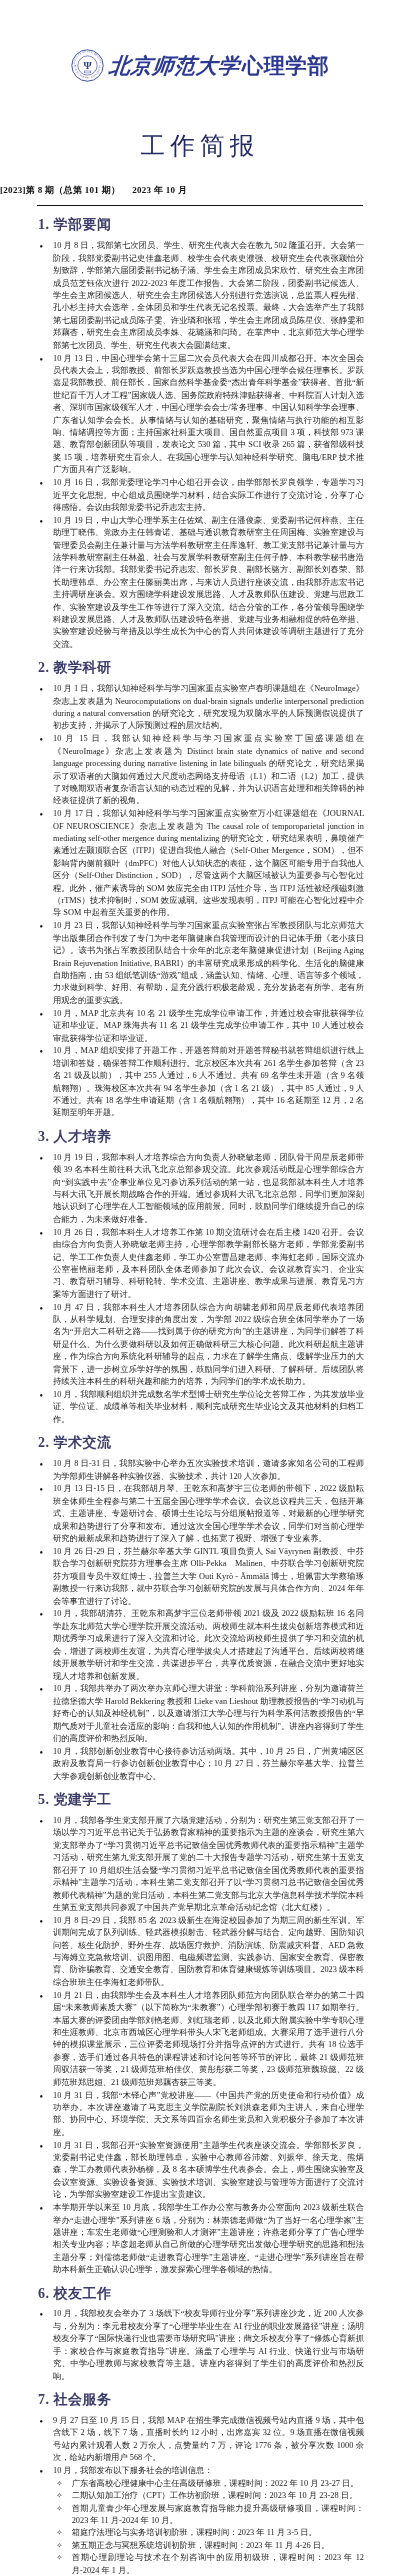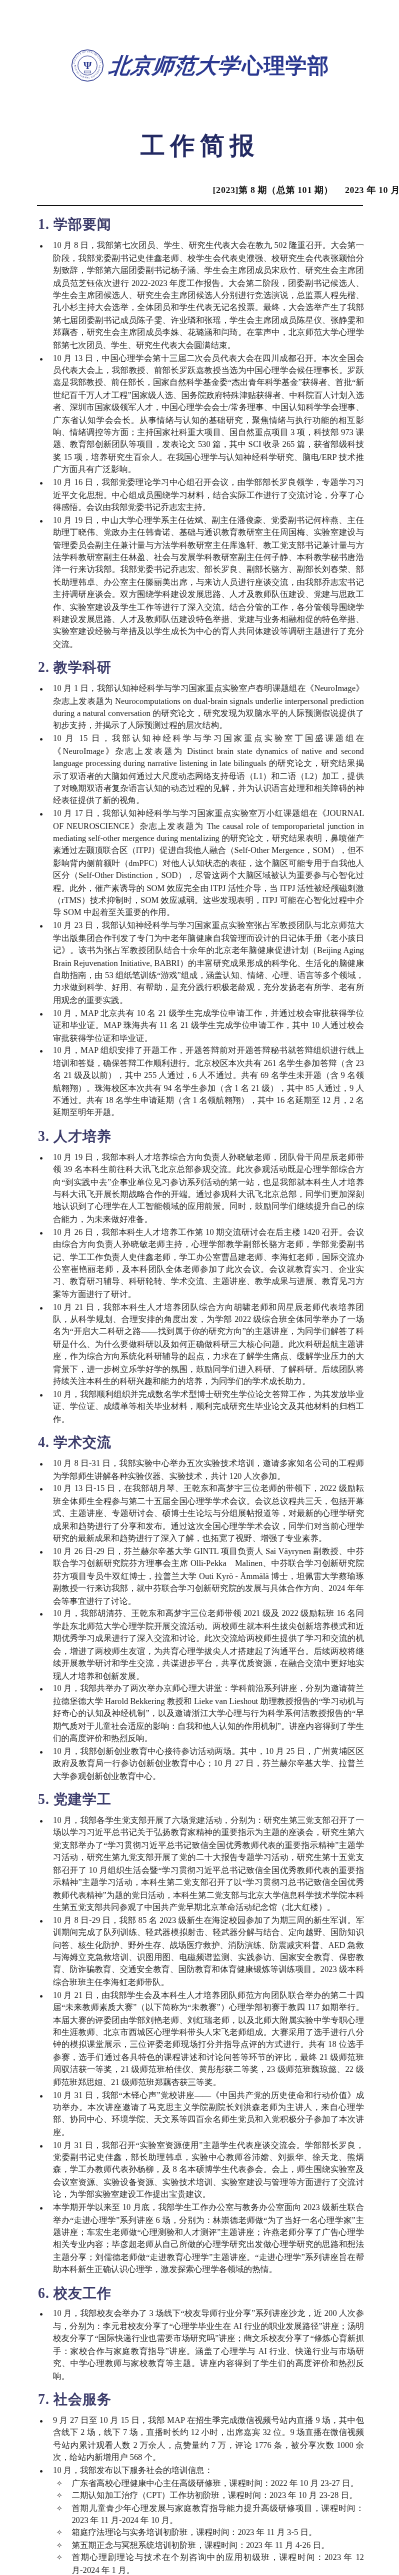--- a/index.html
+++ b/index.html
@@ -32,32 +32,31 @@
   .logo-name .brush {
     font-style: italic;
     transform: skewX(-6deg);
     display: inline-block;
     margin-right: 2.1px;
   }
   .doc-title {
     margin-top: 45px;
     text-align: center;
     font-size: 24.5px;
-    font-weight: bold;
+    font-weight: normal;
     letter-spacing: 5.3px;
     color: #232a63;
   }
   .issue-line {
     margin-top: 22.4px;
-    text-align: right;
+    text-align: left;
     font-size: 9px;
     font-weight: bold;
     color: #111;
     letter-spacing: 0.3px;
-    margin-left: 17px;
   }
   .rule-top {
     width: 326px;
     margin: 8px auto 0 auto;
     border-top: 1.3px solid #111;
   }
   
   .content { padding: 2.1px 36px 0 38px; }
   .section-heading {
     font-size: 14px;
@@ -140,25 +139,25 @@
       <div class="bullet-item"><span class="bullet">●</span><span>10 月 15 日，我部认知神经科学与学习国家重点实验室丁国盛课题组在《NeuroImage》杂志上发表题为 Distinct brain state dynamics of native and second language processing during narrative listening in late bilinguals 的研究论文，研究结果揭示了双语者的大脑如何通过大尺度动态网络支持母语（L1）和二语（L2）加工，提供了对晚期双语者复杂语言认知的动态过程的见解，并为认识语言处理和相关障碍的神经表征提供了新的视角。</span></div>
       <div class="bullet-item"><span class="bullet">●</span><span>10 月 17 日，我部认知神经科学与学习国家重点实验室万小红课题组在《JOURNAL　　OF NEUROSCIENCE》杂志上发表题为 The causal role of temporoparietal junction in mediating self-other mergence during mentalizing 的研究论文，研究结果表明，鼻喷催产素通过左颞顶联合区（lTPJ）促进自我他人融合（Self-Other Mergence，SOM），但不影响背内侧前额叶（dmPFC）对他人认知状态的表征，这个脑区可能专用于自我他人区分（Self-Other Distinction，SOD），尽管这两个大脑区域被认为重要参与心智化过程。此外，催产素诱导的 SOM 效应完全由 lTPJ 活性介导，当 lTPJ 活性被经颅磁刺激（rTMS）技术抑制时，SOM 效应减弱。这些发现表明，lTPJ 可能在心智化过程中介导 SOM 中起着至关重要的作用。</span></div>
       <div class="bullet-item"><span class="bullet">●</span><span>10 月 23 日，我部认知神经科学与学习国家重点实验室张占军教授团队与北京师范大学出版集团合作刊发了专门为中老年脑健康自我管理而设计的日记体手册《老小孩日记》。该书为张占军教授团队结合十余年的北京老年脑健康促进计划（Beijing Aging Brain Rejuvenation Initiative, BABRI）的丰富研究成果形成的科学化、生活化的脑健康自助指南，由 53 组纸笔训练“游戏”组成，涵盖认知、情绪、心理、语言等多个领域，力求做到科学、好用、有帮助，是充分践行积极老龄观，充分发扬老有所学、老有所用观念的重要实践。</span></div>
       <div class="bullet-item"><span class="bullet">●</span><span>10 月，MAP 北京共有 10 名 21 级学生完成学位申请工作，并通过校会审批获得学位证和毕业证。MAP 珠海共有 11 名 21 级学生完成学位申请工作，其中 10 人通过校会审批获得学位证和毕业证。</span></div>
       <div class="bullet-item"><span class="bullet">●</span><span>10 月，MAP 组织安排了开题工作，开题答辩前对开题答辩秘书就答辩组织进行线上培训和答疑，确保答辩工作顺利进行。北京校区本次共有 261 名学生参加答辩（含 23 名 21 级及以前），其中 255 人通过，6 人不通过。共有 69 名学生未开题（含 9 名领航翱翔）。珠海校区本次共有 94 名学生参加（含 1 名 21 级），其中 85 人通过，9 人不通过。共有 18 名学生申请延期（含 1 名领航翱翔），其中 16 名延期至 12 月，2 名延期至明年开题。</span></div>
     </section>
     <section>
       <div class="section-heading">3. 人才培养</div>
       <div class="bullet-item"><span class="bullet">●</span><span>10 月 19 日，我部本科人才培养综合方向负责人孙晓敏老师，团队骨干周星辰老师带领 39 名本科生前往科大讯飞北京总部参观交流。此次参观活动既是心理学部综合方向“到实践中去”企事业单位见习参访系列活动的第一站，也是我部就本科生人才培养与科大讯飞开展长期战略合作的开端。通过参观科大讯飞北京总部，同学们更加深刻地认识到了心理学在人工智能领域的应用前景。同时，鼓励同学们继续提升自己的综合能力，为未来做好准备。</span></div>
       <div class="bullet-item"><span class="bullet">●</span><span>10 月 26 日，我部本科生人才培养工作第 10 期交流研讨会在后主楼 1420 召开。会议由综合方向负责人孙晓敏老师主持，心理学部教学副部长骆方老师，学部党委副书记、学工工作负责人史佳鑫老师，学工办公室曹昌建老师、李海虹老师，国际交流办公室崔艳丽老师，及本科团队全体老师参加了此次会议。会议就教育实习、企业实习、教育研习辅导、科研轮转、学术交流、主题讲座、教学成果与进展、教育见习方案等方面进行了研讨。</span></div>
-      <div class="bullet-item"><span class="bullet">●</span><span>10 月 21 日，我部本科生人才培养团队综合方向胡啸老师和周星辰老师代表培养团队，从科学规划、合理安排的角度出发，为学部 2022 级综合班全体同学举办了一场名为“开启大二科研之路——找到属于你的研究方向”的主题讲座，为同学们解答了科研是什么、为什么要做科研以及如何正确做科研三大核心问题。此次科研起航主题讲座，作为综合方向系统化科研辅导的起点，力求在了解学生痛点、缓解学业压力的大背景下，进一步树立乐学好学的氛围，鼓励同学们进入科研、了解科研。后续团队将持续关注本科生的科研兴趣和能力的培养，为同学们的学术成长助力。</span></div>
+      <div class="bullet-item"><span class="bullet">●</span><span>10 月 47 日，我部本科生人才培养团队综合方向胡啸老师和周星辰老师代表培养团队，从科学规划、合理安排的角度出发，为学部 2022 级综合班全体同学举办了一场名为“开启大二科研之路——找到属于你的研究方向”的主题讲座，为同学们解答了科研是什么、为什么要做科研以及如何正确做科研三大核心问题。此次科研起航主题讲座，作为综合方向系统化科研辅导的起点，力求在了解学生痛点、缓解学业压力的大背景下，进一步树立乐学好学的氛围，鼓励同学们进入科研、了解科研。后续团队将持续关注本科生的科研兴趣和能力的培养，为同学们的学术成长助力。</span></div>
       <div class="bullet-item"><span class="bullet">●</span><span>10 月，我部顺利组织并完成数名学术型博士研究生学位论文答辩工作，为其发放毕业证、学位证、成绩单等相关毕业材料，顺利完成研究生毕业论文及其他材料的归档工作。</span></div>
     </section>
     <section>
-      <div class="section-heading">4. 学术交流</div>
+      <div class="section-heading">2. 学术交流</div>
       <div class="bullet-item"><span class="bullet">●</span><span>10 月 8 日-31 日，我部实验中心举办五次实验技术培训，邀请多家知名公司的工程师为学部师生讲解各种实验仪器、实验技术，共计 120 人次参加。</span></div>
       <div class="bullet-item"><span class="bullet">●</span><span>10 月 13 日-15 日，在我部胡月琴、王乾东和高梦宇三位老师的带领下，2022 级励耘班全体师生全程参与第二十五届全国心理学学术会议。会议总议程共三天，包括开幕式、主题讲座、专题研讨会、硕博士生论坛与分组展帖报道等，对最新的心理学研究成果和趋势进行了分享和发布。通过这次全国心理学学术会议，同学们对当前心理学研究的最新成果和趋势进行了深入了解，也拓宽了视野、增强了专业素养。</span></div>
       <div class="bullet-item"><span class="bullet">●</span><span>10 月 26 日-29 日，芬兰赫尔辛基大学 GINTL 项目负责人 Sai  Väyrynen 副教授、中芬联合学习创新研究院芬方理事会主席 Olli-Pekka　Malinen、中芬联合学习创新研究院芬方项目专员牛双红博士，拉普兰大学 Outi Kyrö - Ämmälä 博士，坦佩雷大学蔡瑜琢副教授一行来访我部，就中芬联合学习创新研究院的发展与具体合作方向、2024 年年会等事宜进行了讨论。</span></div>
       <div class="bullet-item"><span class="bullet">●</span><span>10 月，我部胡清芬、王乾东和高梦宇三位老师带领 2021 级及 2022 级励耘班 16 名同学赴东北师范大学心理学院开展交流活动。两校师生就本科生拔尖创新培养模式和近期优秀学习成果进行了深入交流和讨论。此次交流给两校师生提供了学习和交流的机会，增进了两校师生友谊，为共育心理学拔尖人才搭建起了沟通平台。后续两校将继续开展教学研讨和学生交流，共谋进步平台，共享优质资源，在融合交流中更好地实现人才培养和创新发展。</span></div>
       <div class="bullet-item"><span class="bullet">●</span><span>10 月，我部共举办了两次举办京师心理大讲堂：学科前沿系列讲座，分别为邀请荷兰拉德堡德大学 Harold Bekkering 教授和 Lieke van Lieshout 助理教授报告的“学习动机与好奇心的认知及神经机制”，以及邀请浙江大学心理与行为科学系何洁教授报告的“早期气质对于儿童社会适应的影响：自我和他人认知的作用机制”。讲座内容得到了学生们的高度评价和热烈反响。</span></div>
       <div class="bullet-item"><span class="bullet">●</span><span>10 月，我部创新创业教育中心接待参访活动两场。其中，10 月 25 日，广州黄埔区区政府及教育局一行参访创新创业教育中心；10 月 27 日，芬兰赫尔辛基大学、拉普兰大学参观创新创业教育中心。</span></div>
     </section>
     <section>
       <div class="section-heading">5. 党建学工</div>
       <div class="bullet-item"><span class="bullet">●</span><span>10 月，我部各学生党支部开展了六场党建活动，分别为：研究生第三党支部召开了一场以学习习近平总书记关于弘扬教育家精神的重要指示为主题的座谈会，研究生第六党支部举办了“学习贯彻习近平总书记致信全国优秀教师代表的重要指示精神”主题学习活动，研究生第九党支部开展了党的二十大报告专题学习活动，研究生第十五党支部召开了 10 月组织生活会暨“学习贯彻习近平总书记致信全国优秀教师代表的重要指示精神”主题学习活动，本科生第二党支部召开了以“学习贯彻习总书记致信全国优秀教师代表精神”为题的党日活动，本科生第二党支部与北京大学信息科学技术学院本科生第五党支部共同参观了中国共产党早期北京革命活动纪念馆（北大红楼）。</span></div>

